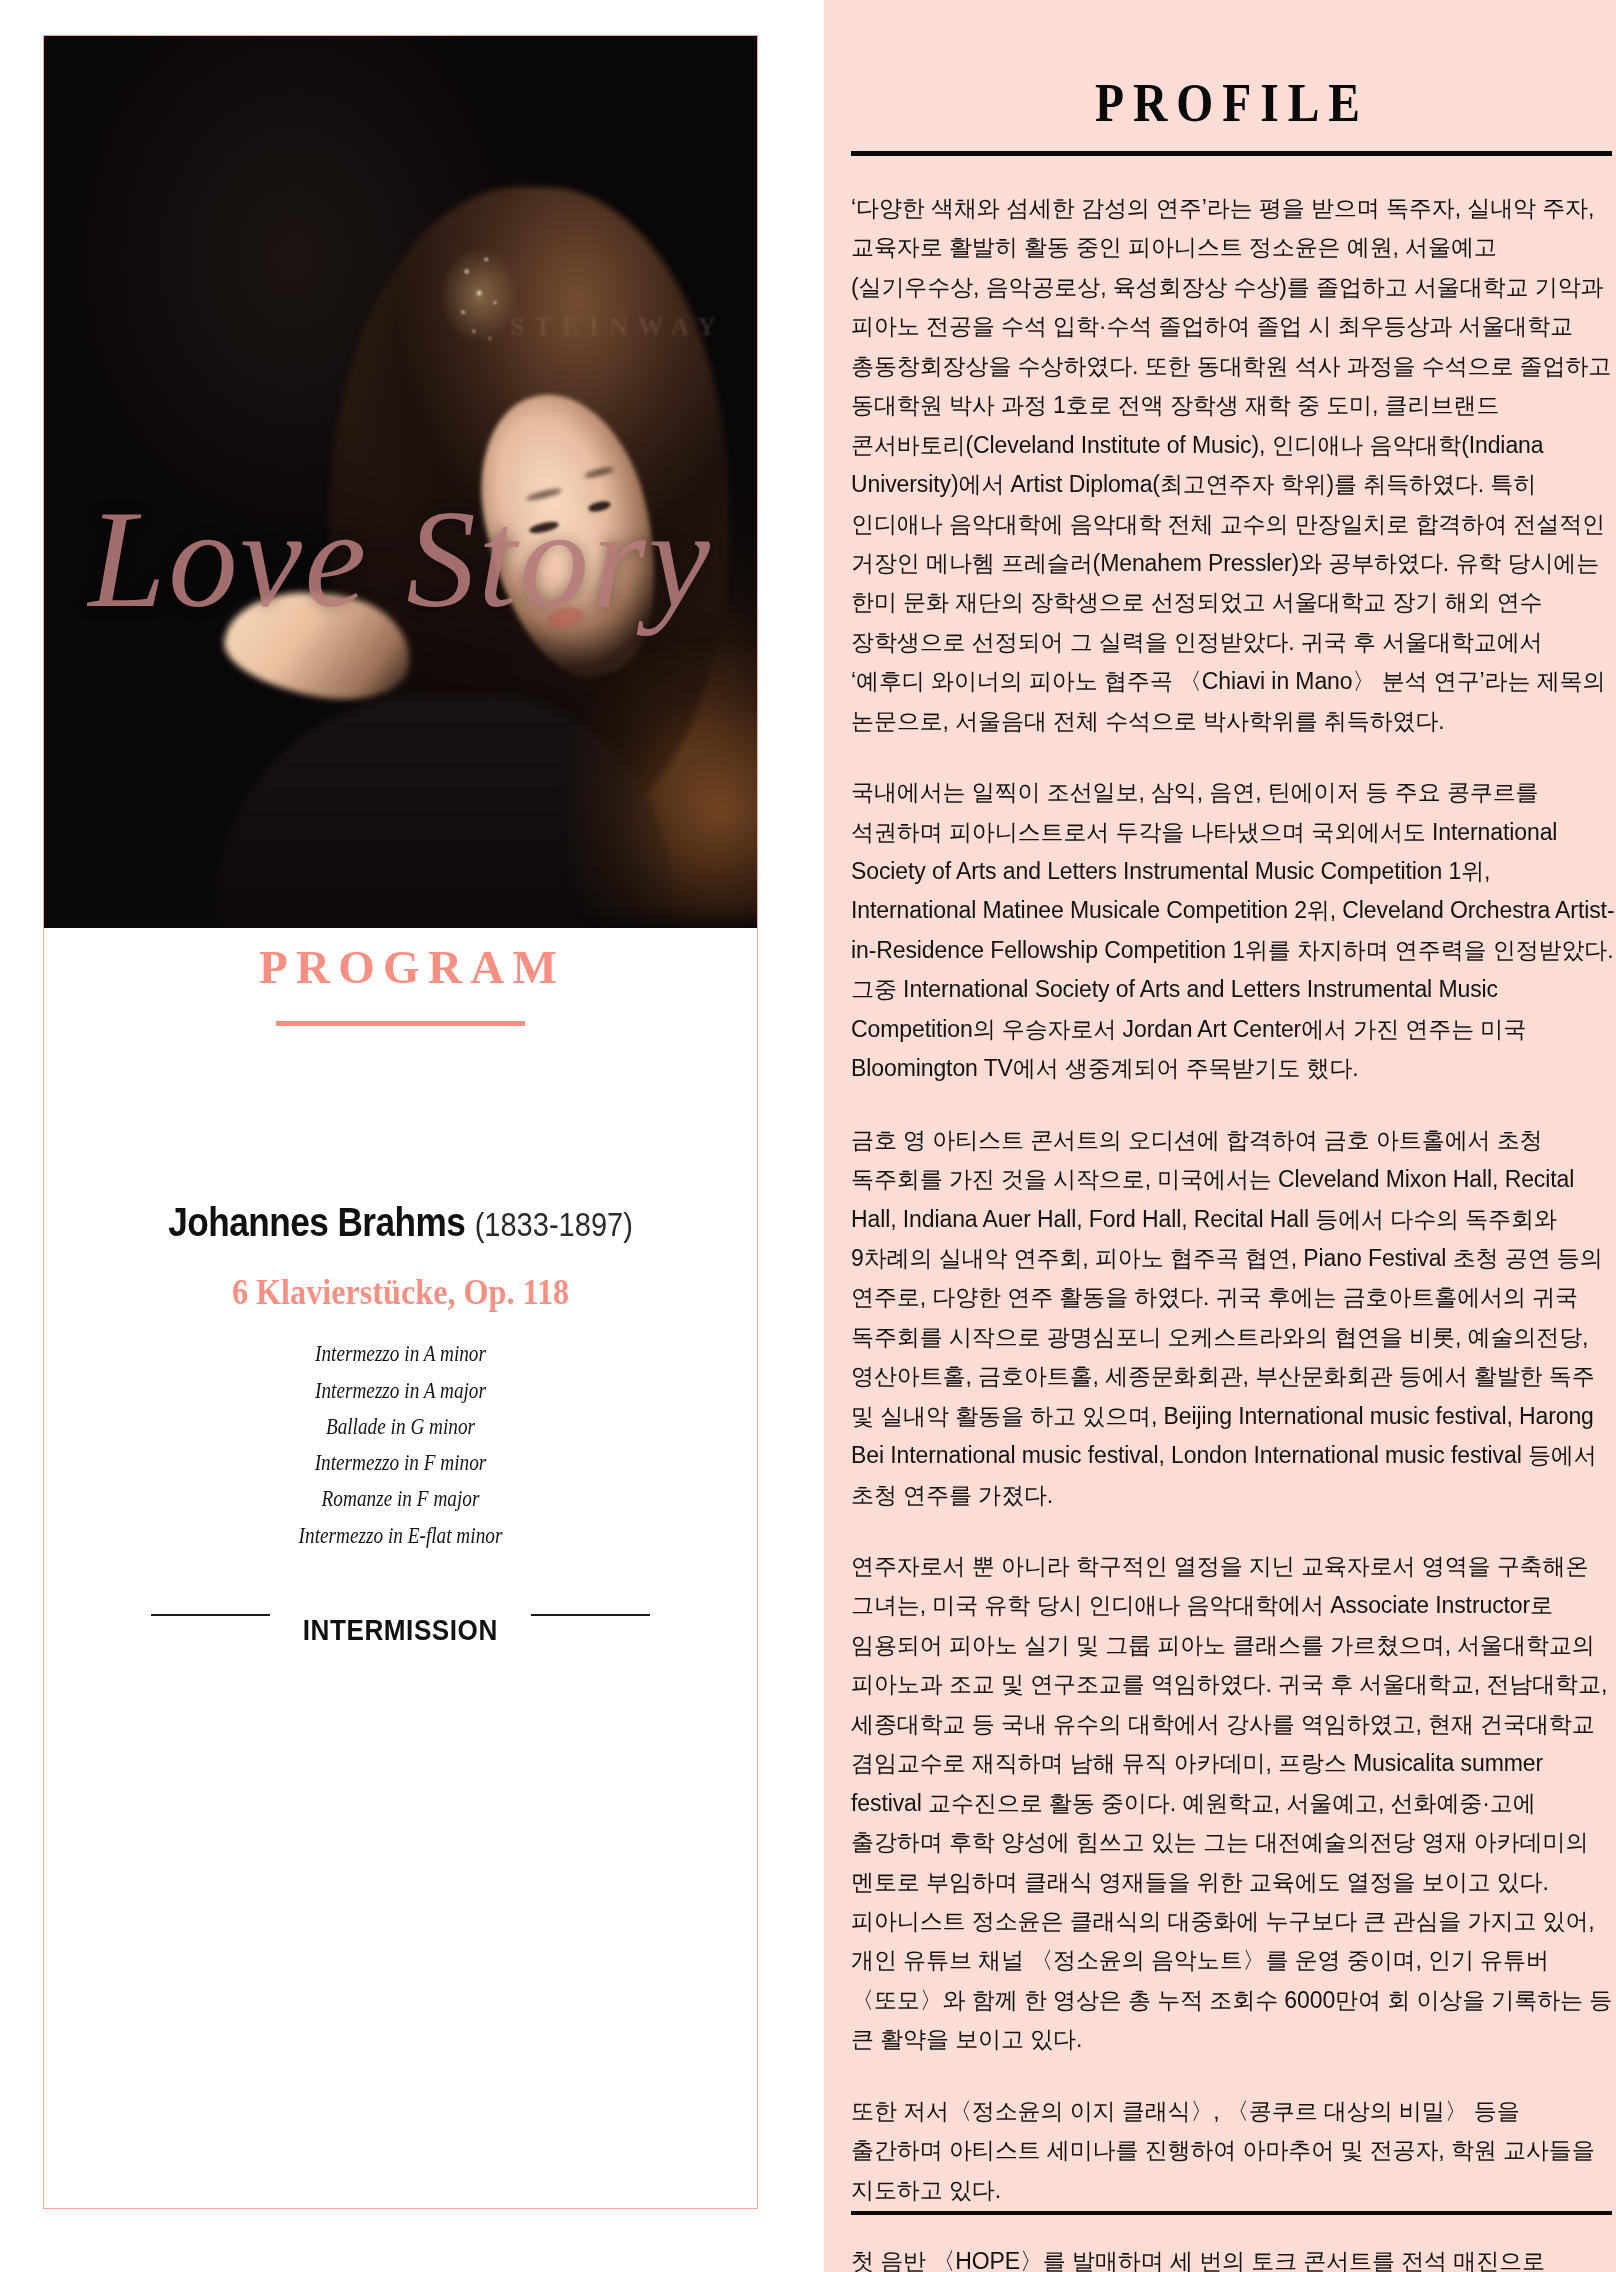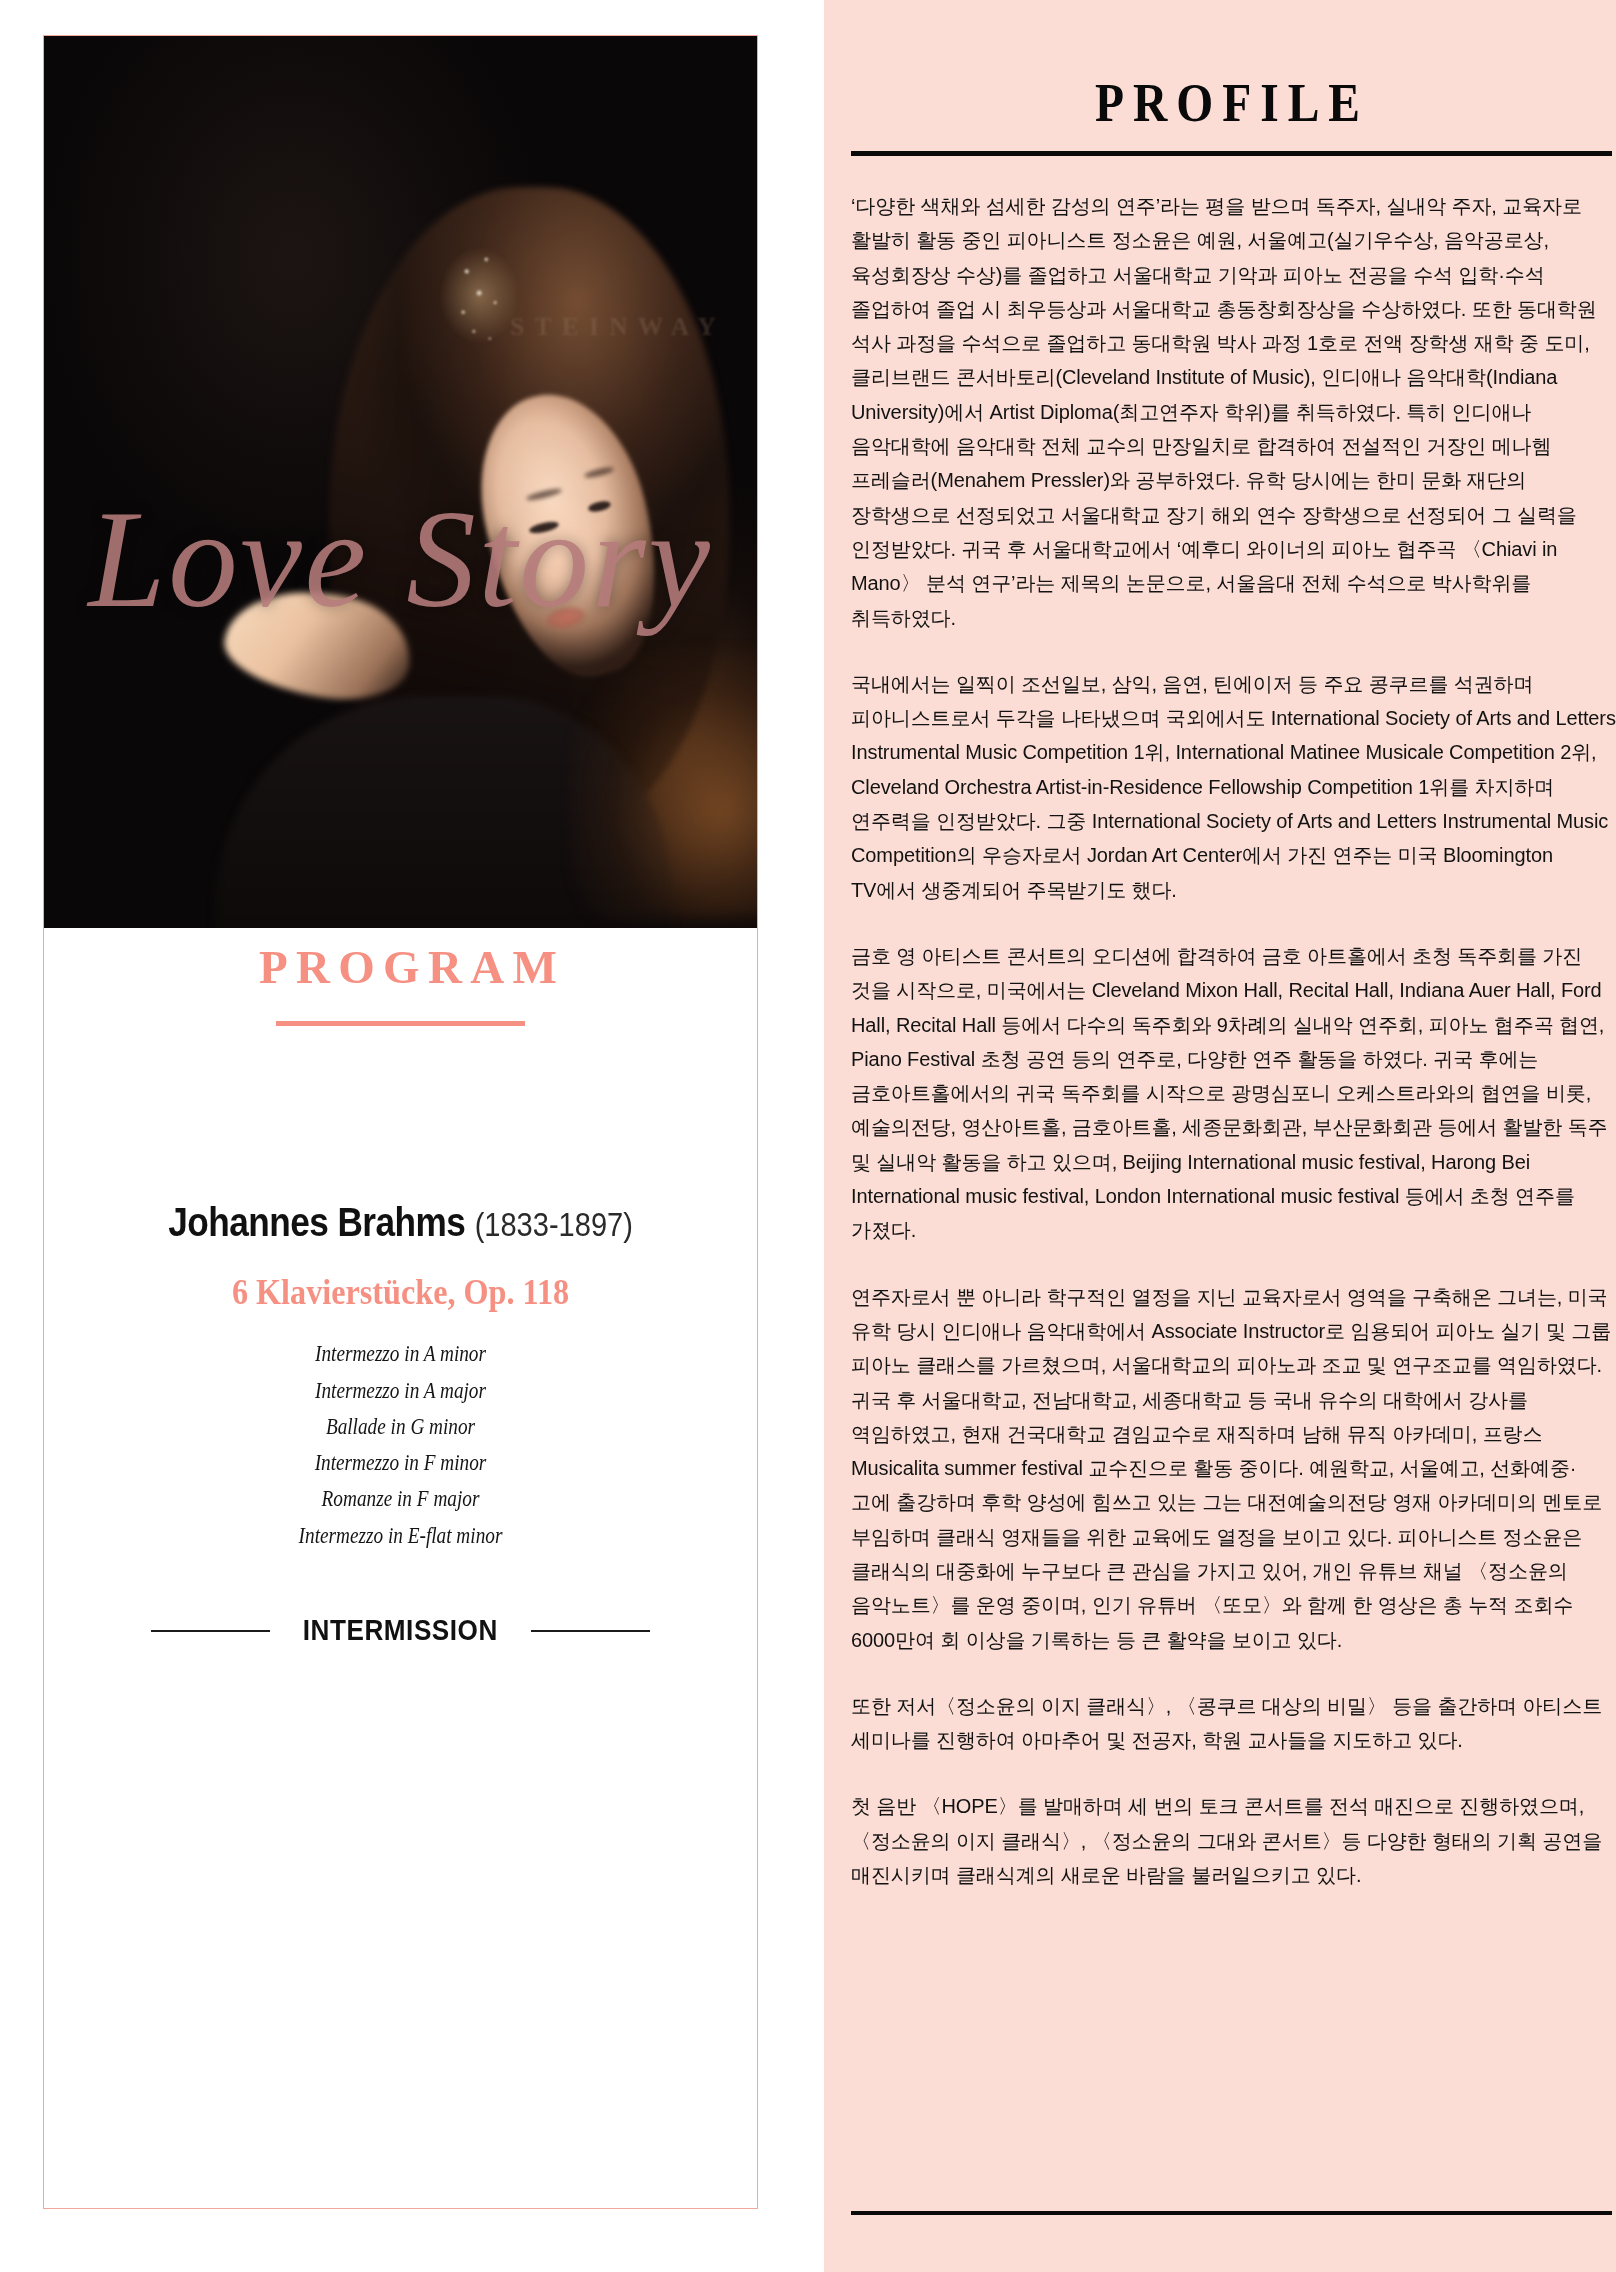--- a/index.html
+++ b/index.html
@@ -259,21 +259,21 @@
     font-size: 22.4px;
     color: #151515;
     line-height: 1.62;
     transform: scaleX(0.86);
   }
   .gap-lg { height: 77px; }
   .gap-md { height: 60px; }
 
   .intermission {
     display: flex;
-    align-items: center;
+    align-items: flex-start;
     justify-content: center;
     gap: 22px;
     margin: 0 auto;
     width: 499px;
   }
   .inter-line {
     flex: 1 1 auto;
     height: 1.9px;
     background: #1b1b1b;
   }
@@ -324,21 +324,21 @@
     background: #0a0a0a;
   }
   .bio {
     position: absolute;
     left: 27px;
     top: 189px;
     width: 765px;
   }
   .bio p {
     font-family: "Liberation Sans Narrow", "Liberation Sans", sans-serif;
-    font-size: 20px;
+    font-size: 23px;
     line-height: 1.715;
     color: #121212;
     margin: 0 0 32px 0;
     text-align: left;
     word-break: keep-all;
     letter-spacing: -0.1px;
   }
   .bio p:last-child { margin-bottom: 0; }
 </style>
 </head>

